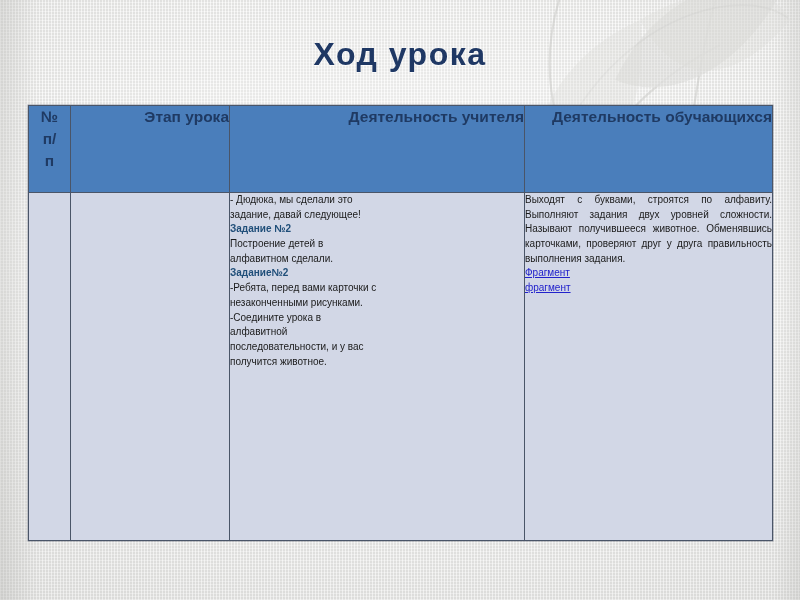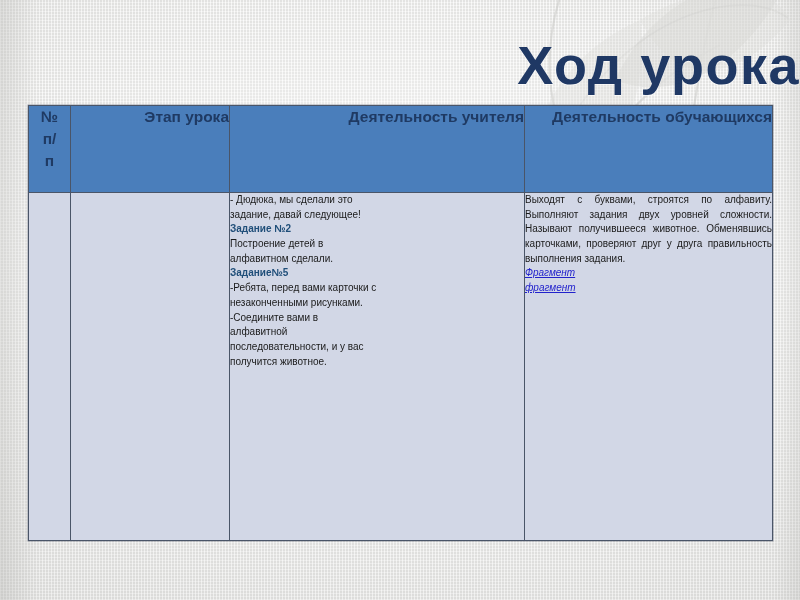--- a/index.html
+++ b/index.html
@@ -53,24 +53,24 @@
     opacity: 0.40;
     z-index: 0;
   }
 
   
   .slide-title {
     position: absolute;
     left: 0;
     right: 0;
     top: 38px;
-    text-align: right;
+    text-align: center;
     z-index: 3;
     color: #1f3864;
-    font-size: 54px;
+    font-size: 32px;
     font-weight: bold;
     letter-spacing: 1.5px;
     line-height: 1;
     text-shadow: 0 1px 0 rgba(255,255,255,0.65);
   }
 
   
   .lesson-table-wrap {
     position: absolute;
     left: 28px;
@@ -132,21 +132,20 @@
   .task-head {
     color: #1f4e79;
     font-weight: bold;
   }
   .frag-link {
     display: block;
     color: #2222cc;
     text-decoration: underline;
     cursor: pointer;
     text-align: left;
-    font-style: italic;
   }
 
   
   col.w-num      { width: 42px; }
   col.w-stage    { width: 159px; }
   col.w-teacher  { width: 295px; }
   col.w-students { width: 248px; }
 </style>
 </head>
 <body>
@@ -211,24 +210,24 @@
       <tr>
         <td class="cell-num"></td>
         <td class="cell-stage"></td>
 
         <td class="cell-teacher">
           <span class="tline">- Дюдюка, мы сделали это</span>
           <span class="tline">задание, давай следующее!</span>
           <span class="tline task-head">Задание №2</span>
           <span class="tline">Построение детей в</span>
           <span class="tline">алфавитном сделали.</span>
-          <span class="tline task-head">Задание№5</span>
+          <span class="tline task-head">Задание№2</span>
           <span class="tline">-Ребята,  перед вами карточки с</span>
           <span class="tline">незаконченными рисунками.</span>
-          <span class="tline">-Соедините вами в</span>
+          <span class="tline">-Соедините урока в</span>
           <span class="tline">алфавитной</span>
           <span class="tline">последовательности, и у вас</span>
           <span class="tline">получится животное.</span>
         </td>
 
         <td class="cell-students">
           <div class="students-body">Выходят с буквами, строятся по алфавиту. Выполняют задания двух уровней сложности. Называют получившееся животное. Обменявшись карточками, проверяют друг у друга правильность выполнения задания.</div>
           <span class="frag-link">Фрагмент</span>
           <span class="frag-link">фрагмент</span>
         </td>

